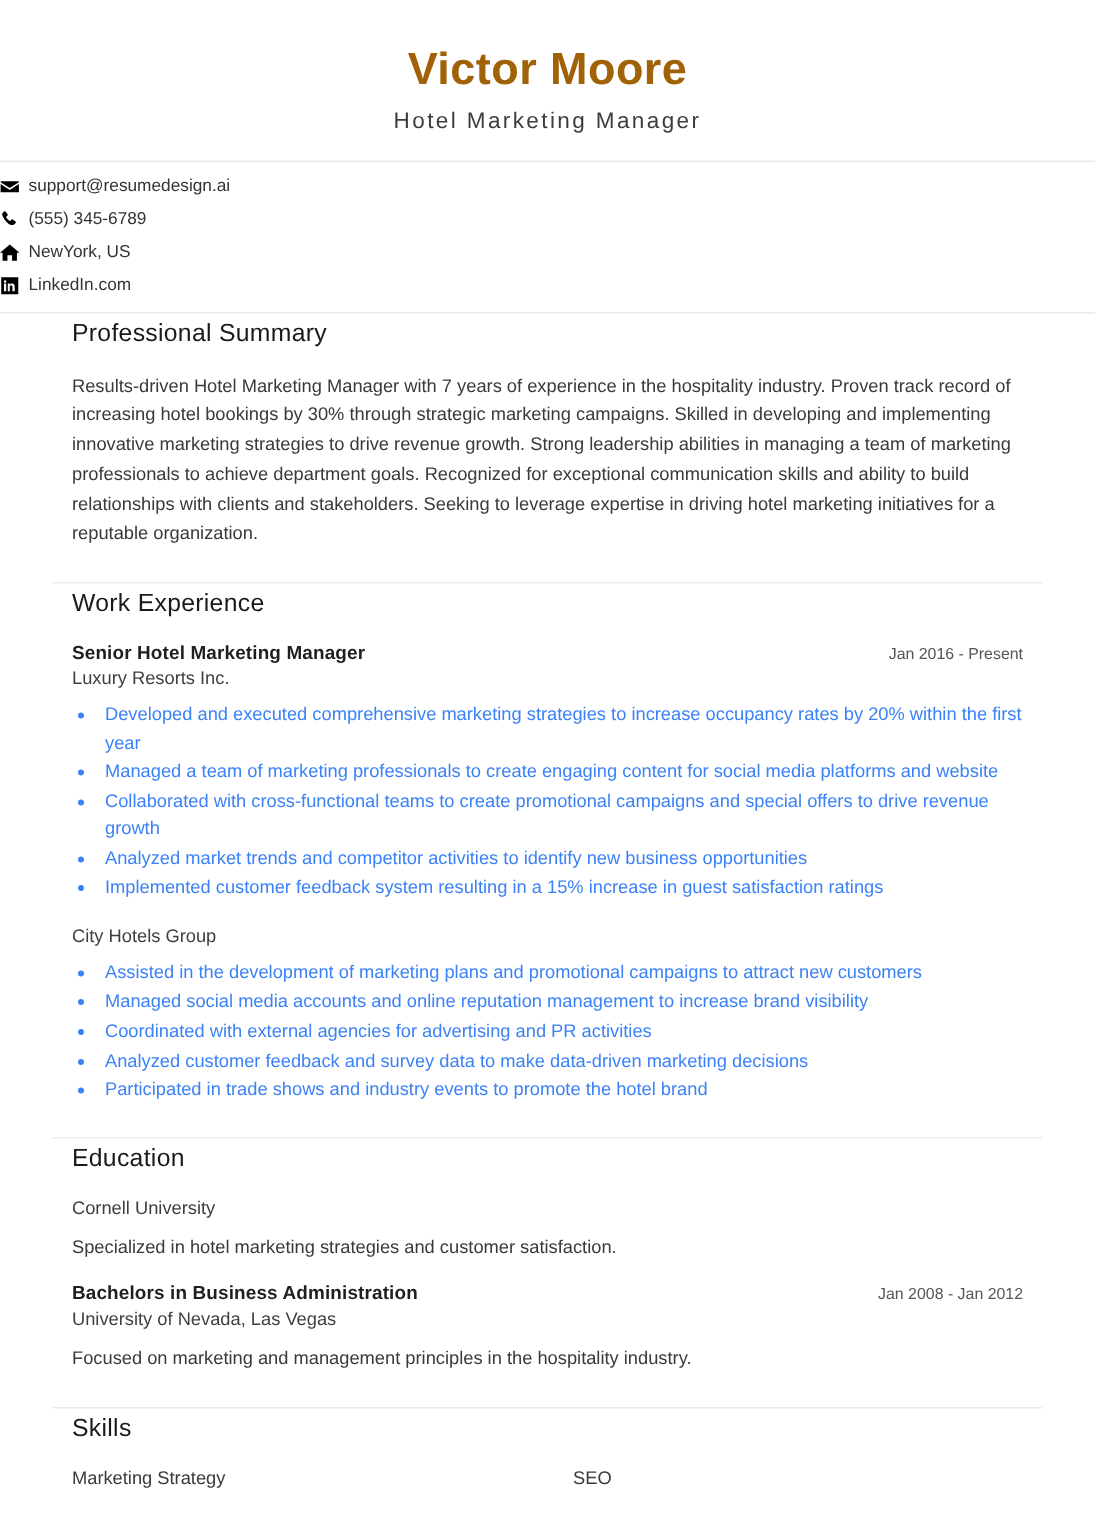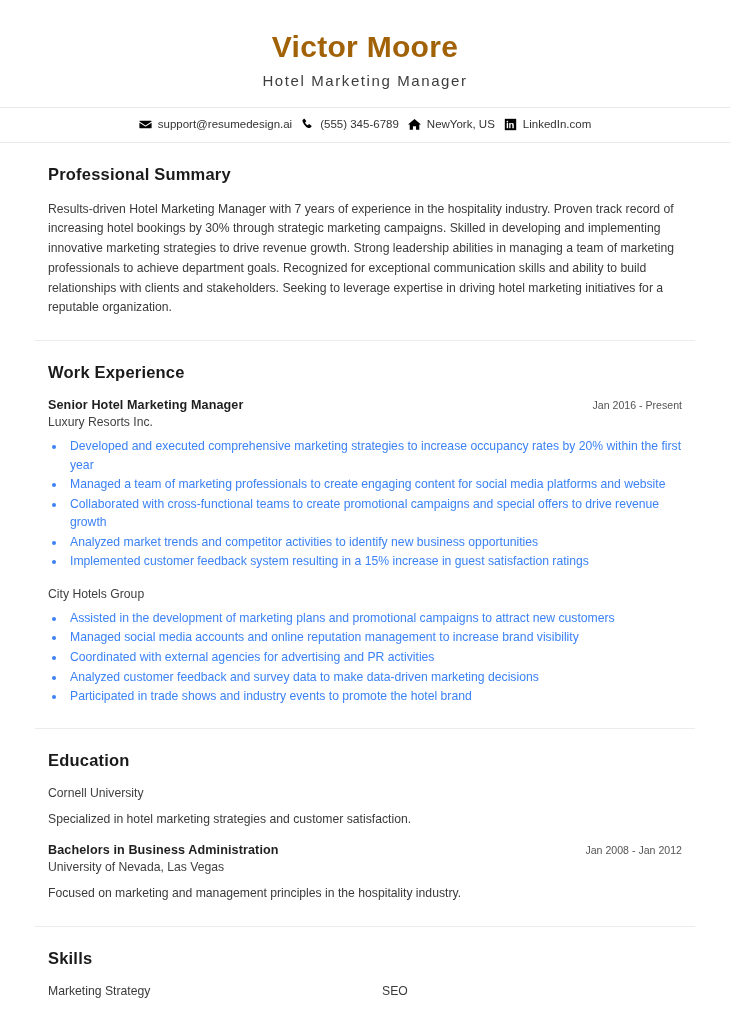--- a/index.html
+++ b/index.html
@@ -30,23 +30,23 @@
     color: #3d3d3d;
   }
 
   
   .contact-bar {
     border-top: 1px solid #e9e9e9;
     border-bottom: 1px solid #e9e9e9;
     padding: 10px 0 11px;
     display: flex;
     justify-content: center;
-    align-items: center;
     gap: 9px;
     flex-wrap: wrap;
+    flex-direction: column;
   }
   .contact-item {
     display: flex;
     align-items: center;
     gap: 6px;
     font-size: 11.5px;
     color: #333;
     white-space: nowrap;
   }
   .contact-item .ico {
@@ -61,24 +61,24 @@
 
   
   .section { padding: 0 48px; }
   .section-rule {
     height: 1px;
     background: #ececec;
     margin: 0 35px;
   }
   .section-title {
     font-size: 16.5px;
-    font-weight: bold;
+    font-weight: normal;
     color: #1a1a1a;
     letter-spacing: 0.2px;
-    margin: 22px 0 16px;
+    margin: 4px 0 16px;
   }
   .summary-text {
     font-size: 12.2px;
     line-height: 1.62;
     color: #3a3a3a;
     text-align: left;
     margin-bottom: 22px;
   }
   .entry-head {
     display: flex;

